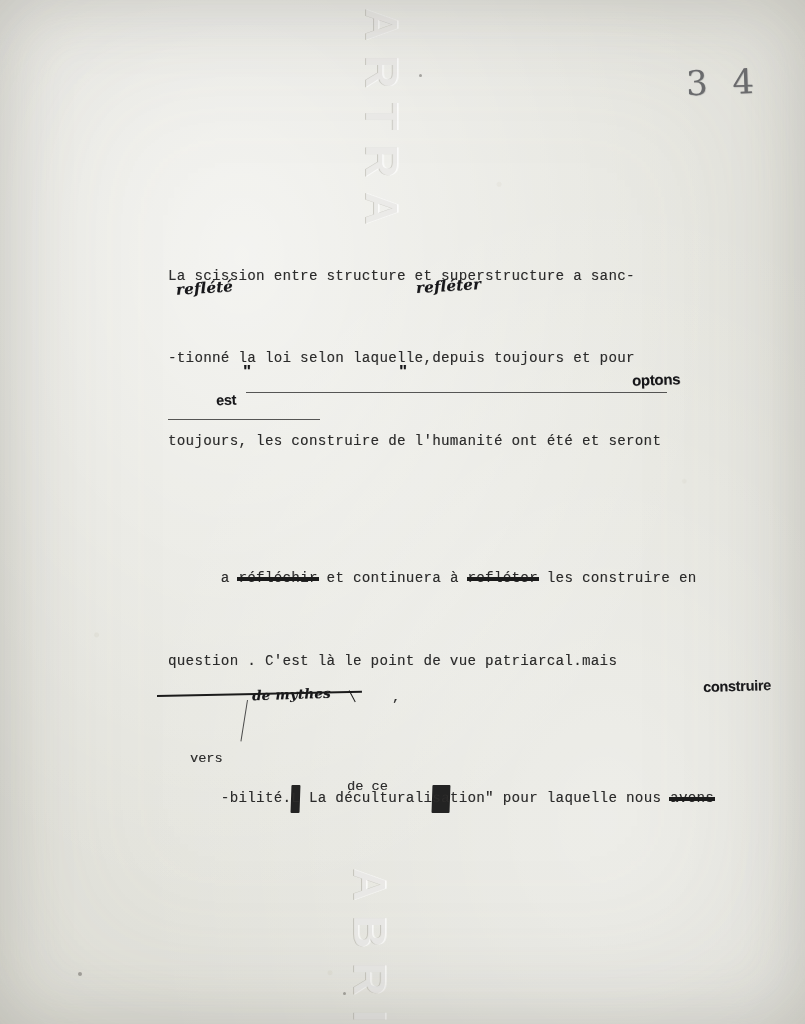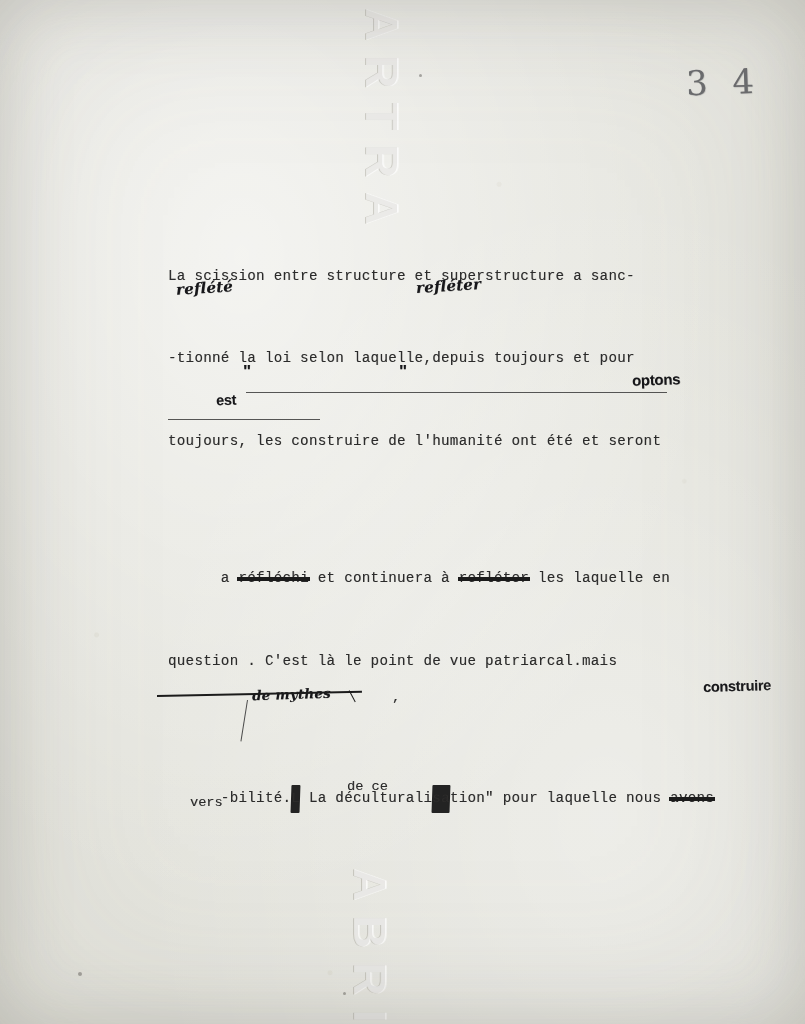--- a/index.html
+++ b/index.html
@@ -192,21 +192,21 @@
   <div class="speck" style="left:343px; top:992px; width:3px; height:3px;"></div>
   <div class="speck" style="left:419px; top:74px;  width:3px; height:3px;"></div>
 
   <div id="typed">
 
     <div class="tline"><span>La scission entre structure et superstructure a sanc-</span></div>
     <div class="tline"><span>-tionné la loi selon laquelle,depuis toujours et pour</span></div>
     <div class="tline"><span>toujours, les construire de l'humanité ont été et seront</span></div>
 
     <div class="tline">
-      <span>a </span><span class="strike heavy">réfléchi</span><span> et continuera à </span><span class="strike heavy">refléter</span><span> les laquelle en</span>
+      <span>a </span><span class="strike heavy">réfléchir</span><span> et continuera à </span><span class="strike heavy">refléter</span><span> les construire en</span>
     </div>
 
     <div class="tline"><span>question . C'est là le point de vue patriarcal.mais</span></div>
 
     <div class="tline">
       <span>-bilité.</span><span class="blob">L</span><span> La déculturali</span><span class="blob">sa</span><span>tion" pour laquelle nous </span><span class="strike heavy">avons</span>
     </div>
 
     
 
@@ -253,21 +253,21 @@
   <div class="hand upright" style="left:216px; top:392px; font-size:14.5px; font-weight:700; transform:rotate(-2deg);">est</div>
 
   <div class="hand" style="left:252px; top:686px; font-size:13.5px; transform:rotate(-2deg);">de mythes</div>
 
   <div class="pen-line" style="left:157px; top:695px; width:205px; transform:rotate(-1.2deg);"></div>
 
   <div class="pen-line" style="left:349px; top:690px; width:13px; height:1.4px; transform:rotate(62deg);"></div>
 
   <div class="hand upright" style="left:703px; top:678px; font-size:14.5px; font-weight:700; transform:rotate(-1.5deg);">construire</div>
 
-  <div class="ins" style="left:190px; top:751px;margin-top:44px;">vers</div>
+  <div class="ins" style="left:190px; top:751px;">vers</div>
 
   <div class="ins" style="left:347px; top:779px;">de ce</div>
 
   <div class="ins" style="left:392px; top:690px;">,</div>
 
   <div class="pen-slash" style="left:247px; top:700px; height:42px; transform:rotate(9deg);"></div>
 
   <div id="vignette"></div>
 </div>
 

